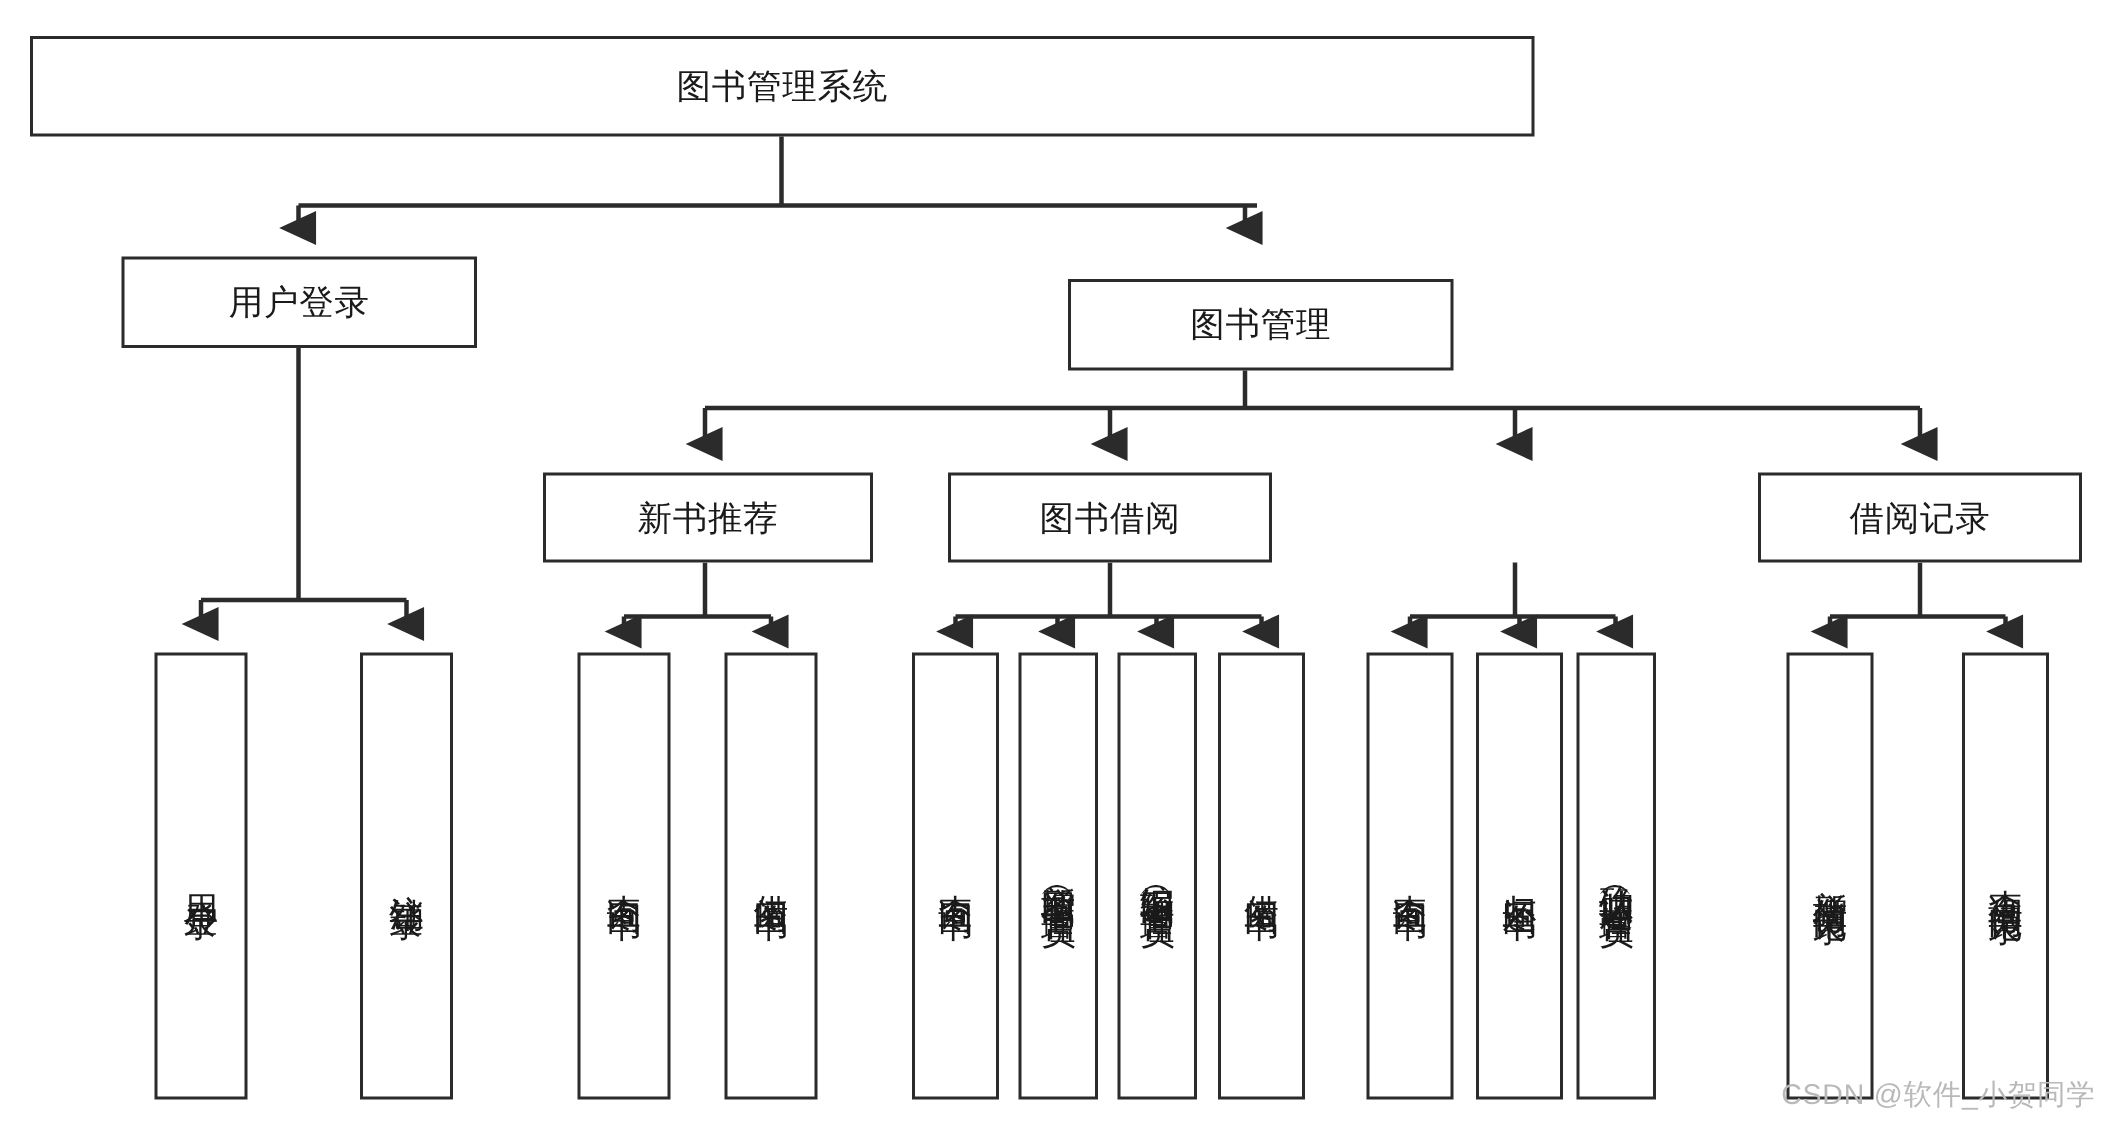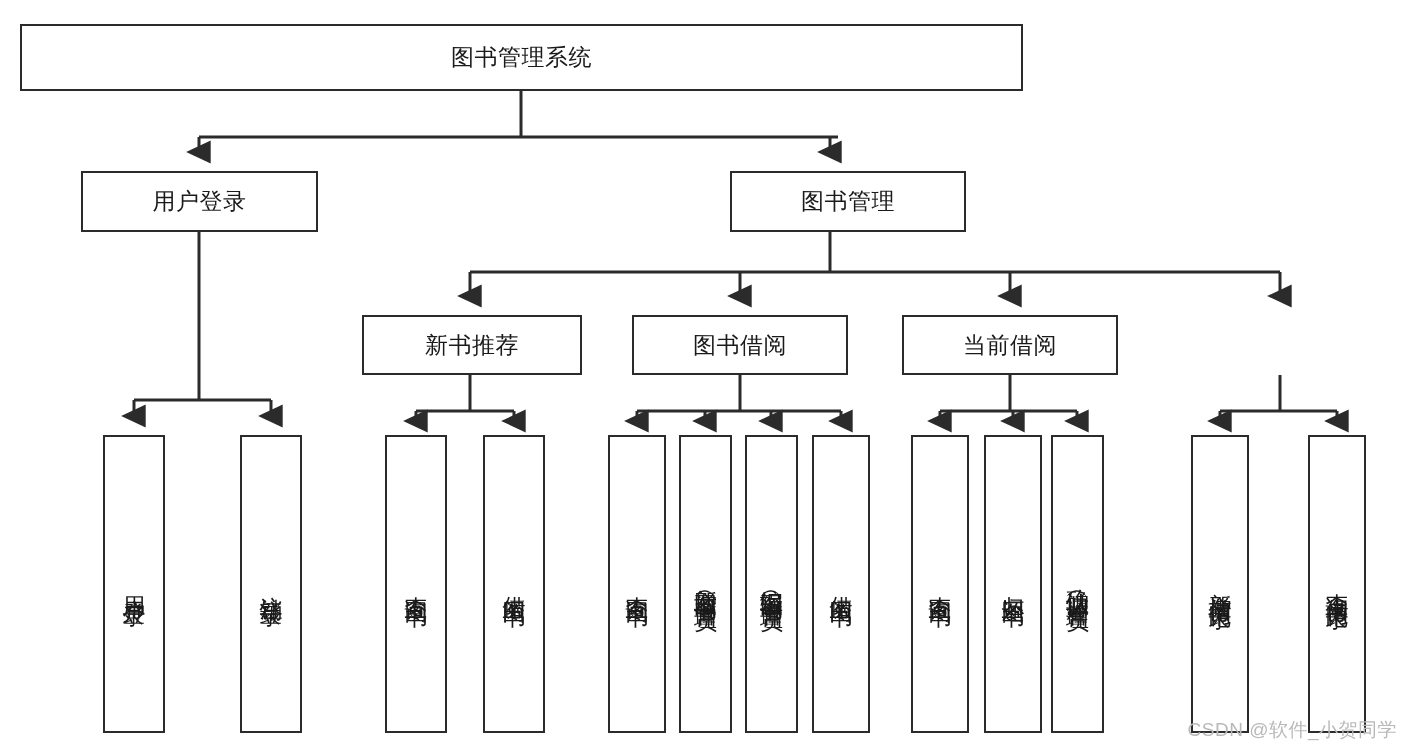--- a/index.html
+++ b/index.html
@@ -127,32 +127,32 @@
     </g>
   </svg>
 
   <div class="node root horiz" style="left:20px;top:24px;width:1003px;height:67px;">
     <span class="label">图书管理系统</span>
   </div>
 
   <div class="node horiz" style="left:81px;top:171px;width:237px;height:61px;">
     <span class="label">用户登录</span>
   </div>
-  <div class="node horiz" style="left:712px;top:171px;width:236px;height:61px;margin-left:18px;">
+  <div class="node horiz" style="left:712px;top:186px;width:257px;height:61px;">
     <span class="label">图书管理</span>
   </div>
 
   <div class="node horiz" style="left:362px;top:315px;width:220px;height:60px;">
     <span class="label">新书推荐</span>
   </div>
   <div class="node horiz" style="left:632px;top:315px;width:216px;height:60px;">
     <span class="label">图书借阅</span>
   </div>
-  <div class="node horiz" style="left:902px;top:315px;width:216px;height:60px;">
-    <span class="label">当前借阅</span>
+  <div class="node horiz" style="left:1172px;top:315px;width:216px;height:60px;">
+    <span class="label">借阅记录</span>
   </div>
 
   <div class="node vert" style="left:103px;top:435px;width:62px;height:298px;">
     <span class="label">用户登录</span>
   </div>
   <div class="node vert" style="left:240px;top:435px;width:62px;height:298px;">
     <span class="label">注销登录</span>
   </div>
   <div class="node vert" style="left:385px;top:435px;width:62px;height:298px;">
     <span class="label">查询图书</span>

